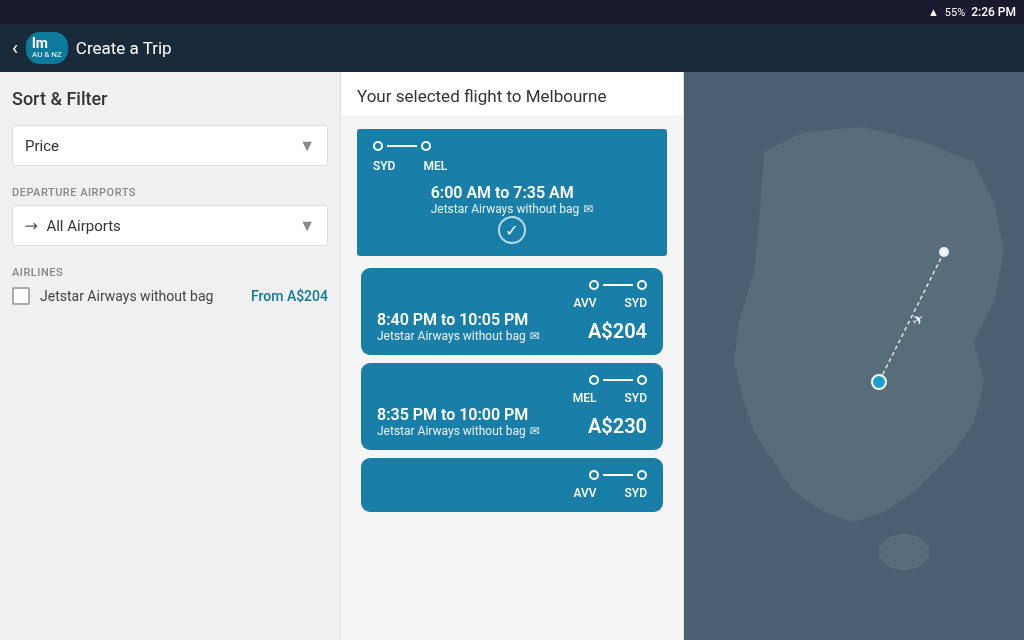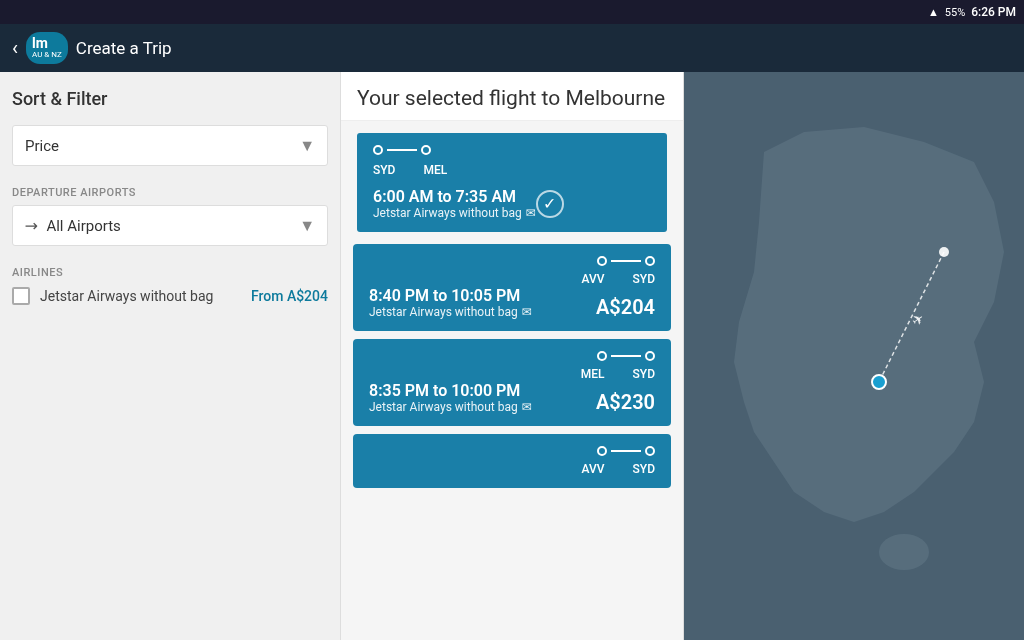--- a/index.html
+++ b/index.html
@@ -164,21 +164,21 @@
       overflow-y: auto;
       border-left: 1px solid #ddd;
       border-right: 1px solid #ddd;
     }
     .center-header {
       background: white;
       padding: 14px 16px 10px;
       border-bottom: 1px solid #eee;
     }
     .center-header-title {
-      font-size: 21px;
+      font-size: 17px;
       color: #333;
       font-weight: 400;
     }
 
     
     .selected-flight-card {
       background: #1a7fa8;
       margin: 12px 16px;
       border-radius: 3px;
       padding: 12px 16px;
@@ -209,21 +209,22 @@
     }
     .route-codes {
       display: flex;
       gap: 28px;
       font-size: 12px;
       font-weight: 500;
     }
     .flight-time-row {
       display: flex;
       align-items: center;
-      justify-content: flex-start;
+      justify-content: space-between;
+      flex-direction: column;
     }
     .flight-time {
       font-size: 16px;
       font-weight: 600;
     }
     .flight-airline {
       font-size: 12px;
       opacity: 0.9;
       display: flex;
       align-items: center;
@@ -256,22 +257,22 @@
     }
     .return-flights-sub {
       font-size: 12px;
       color: #888;
       margin-top: 2px;
     }
 
     
     .flight-card {
       background: #1a7fa8;
-      margin: 8px 12px;
-      border-radius: 4px;
+      margin: 8px 20px;
+      border-radius: 9px;
       padding: 12px 16px;
       color: white;
     }
     .flight-card-top {
       display: flex;
       justify-content: flex-end;
       margin-bottom: 6px;
     }
     .flight-card-bottom {
       display: flex;
@@ -314,21 +315,21 @@
       width: 100%;
       height: 100%;
     }
   </style>
 </head>
 <body>
 
 <div class="status-bar">
   <span class="status-bar-icon">▲</span>
   <span class="status-bar-icon">55%</span>
-  <span class="status-bar-time">6:26 PM</span>
+  <span class="status-bar-time">2:26 PM</span>
 </div>
 
 <div class="header">
   <span class="header-back">‹</span>
   <div class="header-logo">
     <span>lm</span>
     <span class="header-logo-sub">AU &amp; NZ</span>
   </div>
   <span class="header-title">Create a Trip</span>
 </div>

